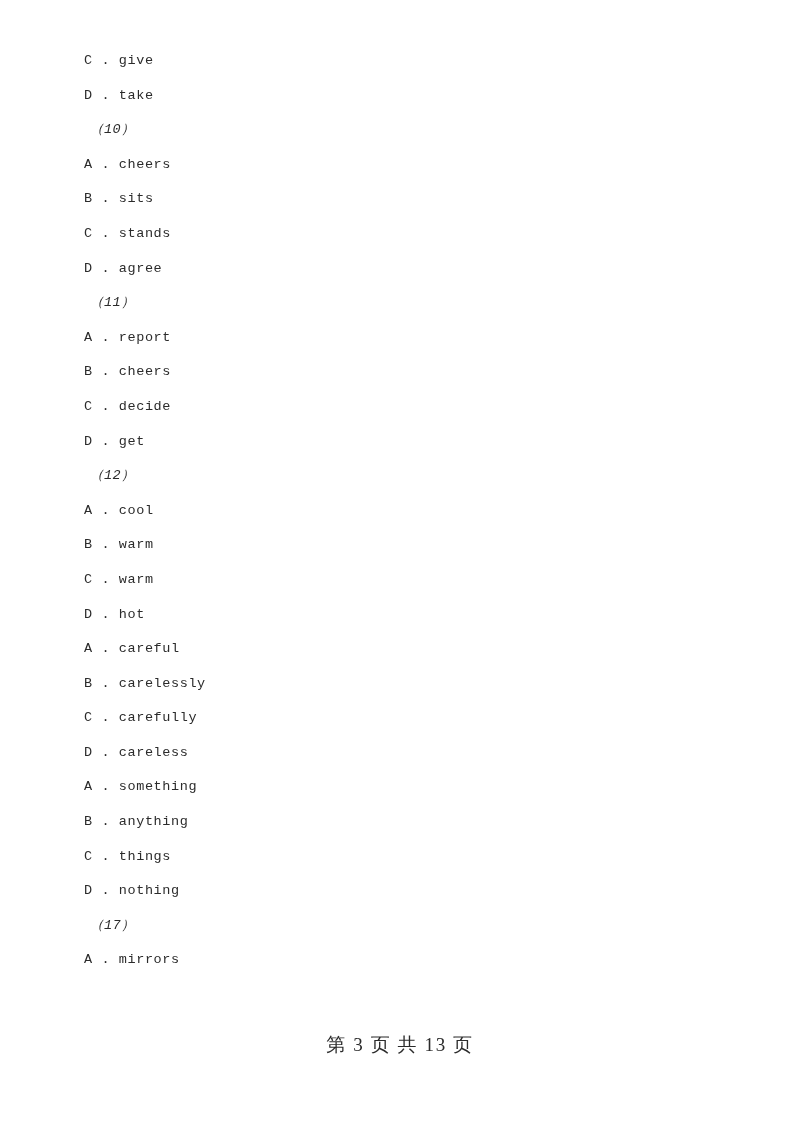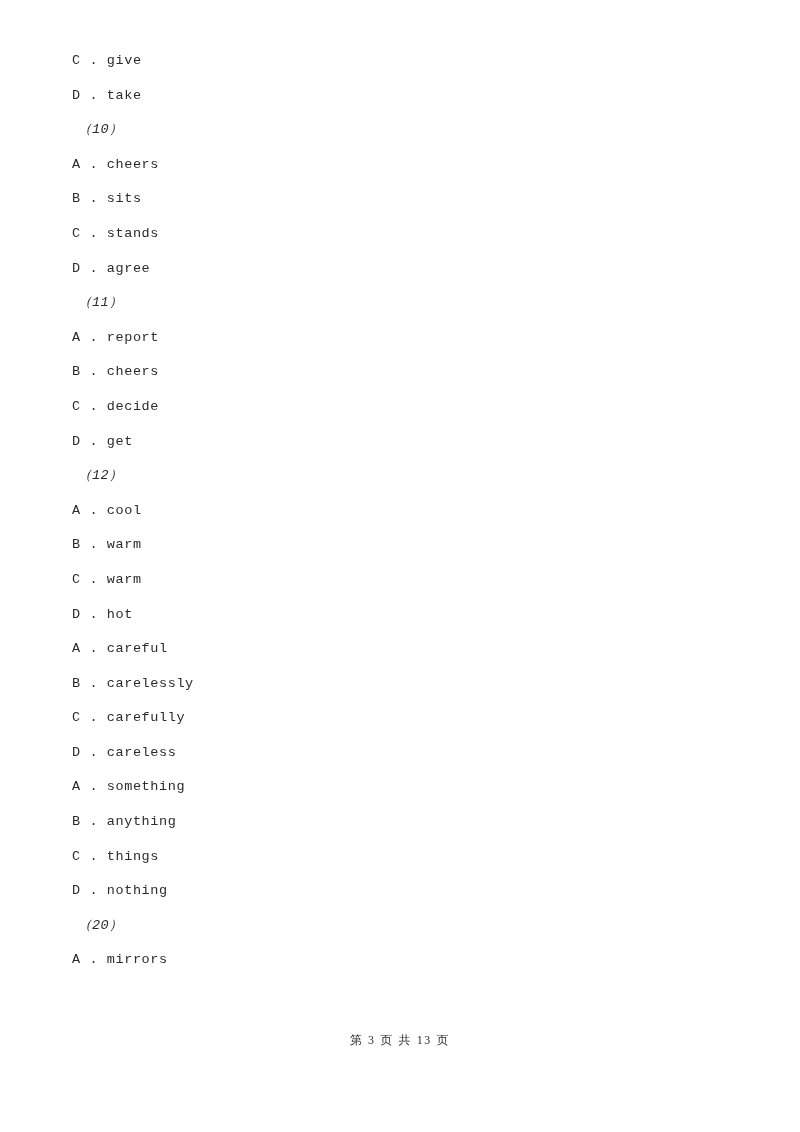--- a/index.html
+++ b/index.html
@@ -20,21 +20,21 @@
     position: absolute;
     left: 0;
     top: 0;
     width: 800px;
     height: 1132px;
     background: #ffffff;
   }
 
   .content {
     position: absolute;
-    left: 72px;
+    left: 84px;
     top: 44px;
     width: 620px;
   }
 
   .line {
     height: 34.6px;
     line-height: 34.6px;
     font-size: 13.5px;
     color: #2b2b2b;
     white-space: pre;
@@ -51,21 +51,21 @@
     letter-spacing: 0.4px;
     font-style: italic;
   }
 
   .footer {
     position: absolute;
     left: 0;
     top: 1032px;
     width: 800px;
     text-align: center;
-    font-size: 12px;
+    font-size: 19px;
     color: #2b2b2b;
     letter-spacing: 1.6px;
     font-family: "Liberation Serif", "DejaVu Serif", serif;
     white-space: pre;
   }
 </style>
 </head>
 <body>
 
 <div class="page">
@@ -89,19 +89,19 @@
       <div class="line option">C . warm</div>
       <div class="line option">D . hot</div>
       <div class="line option">A . careful</div>
       <div class="line option">B . carelessly</div>
       <div class="line option">C . carefully</div>
       <div class="line option">D . careless</div>
       <div class="line option">A . something</div>
       <div class="line option">B . anything</div>
       <div class="line option">C . things</div>
       <div class="line option">D . nothing</div>
-      <div class="line qnum">（20）</div>
+      <div class="line qnum">（17）</div>
       <div class="line option">A . mirrors</div>
     </div>
 
   <div class="footer">第 3 页 共 13 页</div>
 
 </div>
 
 </body></html>

